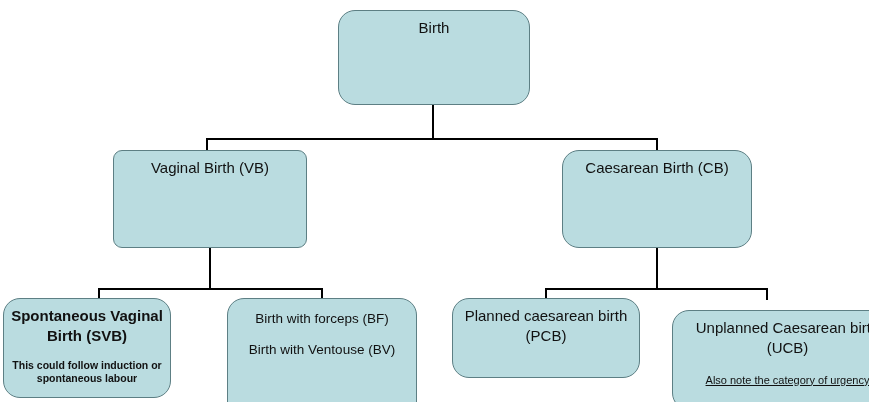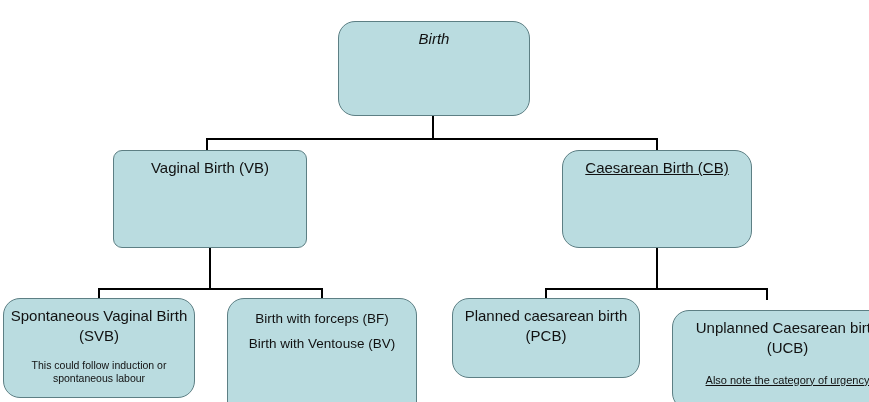--- a/index.html
+++ b/index.html
@@ -45,21 +45,21 @@
     font-size: 11px;
     padding: 0 20px;
     margin-top: 15px;
     text-decoration: underline;
   }
   .node-line {
     font-size: 13.5px;
     line-height: 1.3;
   }
   .node-line.first { margin-top: 11px; }
-  .node-line.second { margin-top: 7px; }
+  .node-line.second { margin-top: 13px; }
   .conn {
     position: absolute;
     background: var(--connector);
   }
 </style>
 </head>
 <body>
 
 <div class="canvas">
 
@@ -71,33 +71,33 @@
   <div class="conn" style="left:209px; top:248px; width:2px; height:42px;"></div>
   <div class="conn" style="left:98px; top:288px; width:225px; height:2px;"></div>
   <div class="conn" style="left:98px; top:288px; width:2px; height:12px;"></div>
   <div class="conn" style="left:321px; top:288px; width:2px; height:12px;"></div>
 
   <div class="conn" style="left:656px; top:248px; width:2px; height:42px;"></div>
   <div class="conn" style="left:545px; top:288px; width:223px; height:2px;"></div>
   <div class="conn" style="left:545px; top:288px; width:2px; height:12px;"></div>
   <div class="conn" style="left:766px; top:288px; width:2px; height:12px;"></div>
 
-  <div class="node" style="left:338px; top:21px; width:192px; height:95px;font-style:italic;">
+  <div class="node" style="left:338px; top:10px; width:192px; height:95px;">
     <div class="node-label">Birth</div>
   </div>
 
   <div class="node" style="left:113px; top:150px; width:194px; height:98px;border-radius:9px;">
     <div class="node-label">Vaginal Birth (VB)</div>
   </div>
 
-  <div class="node" style="left:562px; top:150px; width:190px; height:98px;text-decoration:underline;">
+  <div class="node" style="left:562px; top:150px; width:190px; height:98px;">
     <div class="node-label">Caesarean Birth (CB)</div>
   </div>
 
-  <div class="node" style="left:3px; top:298px; width:192px; height:100px;">
+  <div class="node" style="left:3px; top:298px; width:168px; height:100px;font-weight:bold;">
     <div class="node-label tight">Spontaneous Vaginal Birth (SVB)</div>
     <div class="node-note">This could follow induction or spontaneous labour</div>
   </div>
 
   <div class="node" style="left:227px; top:298px; width:190px; height:124px;">
     <div class="node-line first">Birth with forceps (BF)</div>
     <div class="node-line second">Birth with Ventouse (BV)</div>
   </div>
 
   <div class="node" style="left:452px; top:298px; width:188px; height:80px;">

